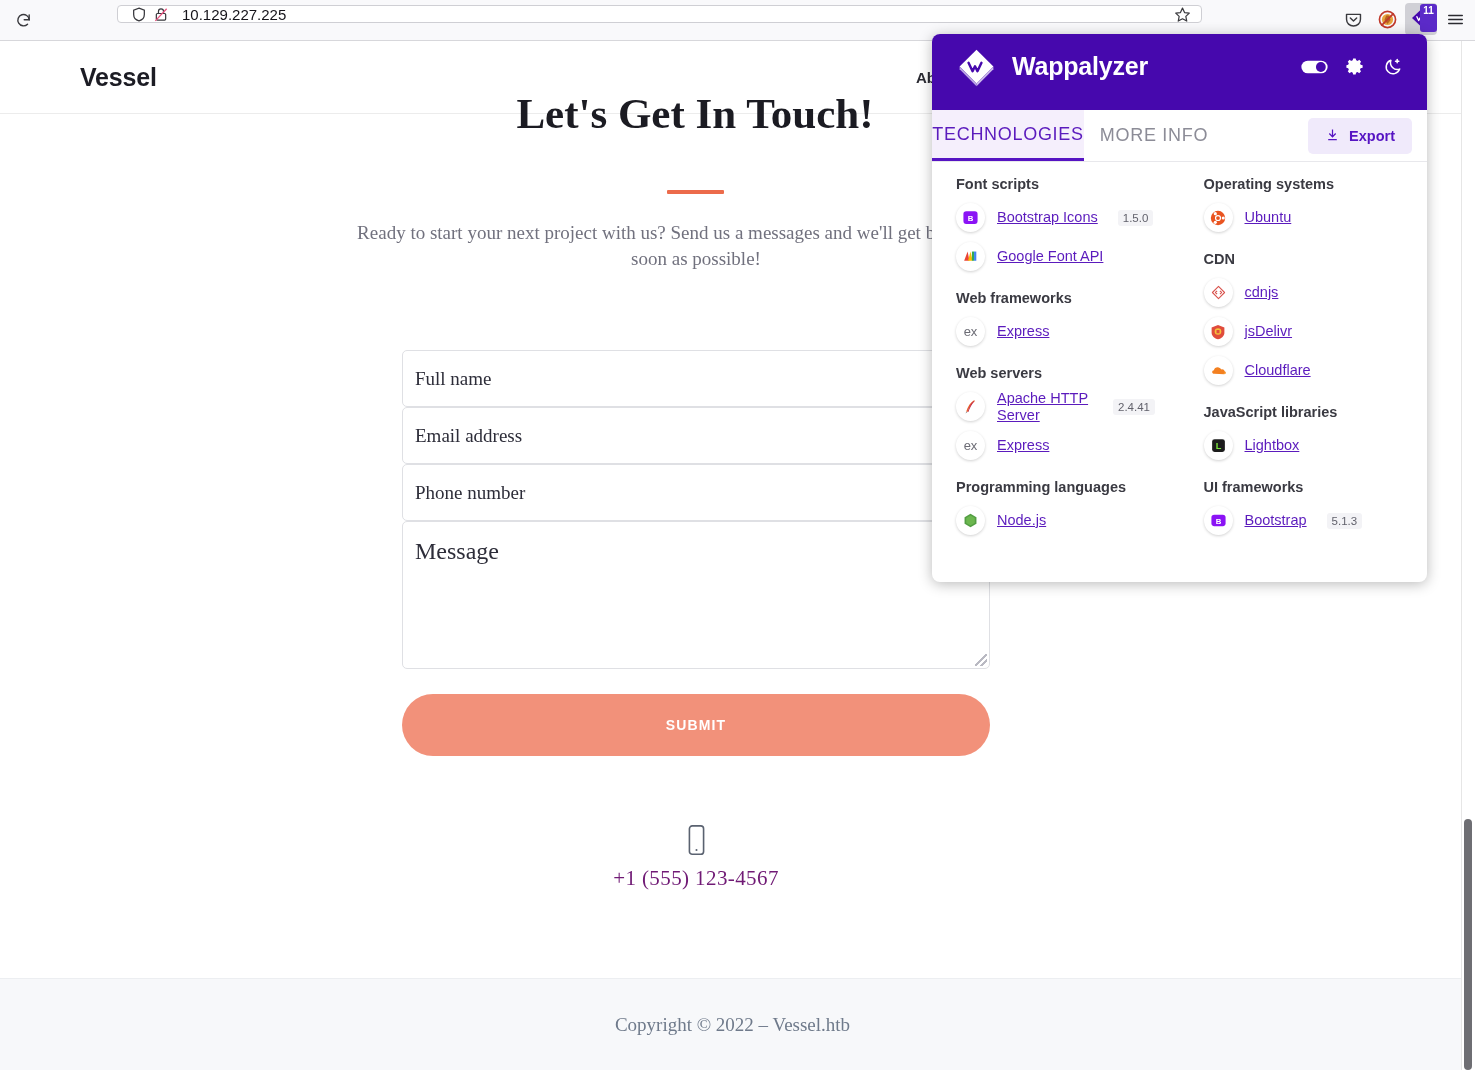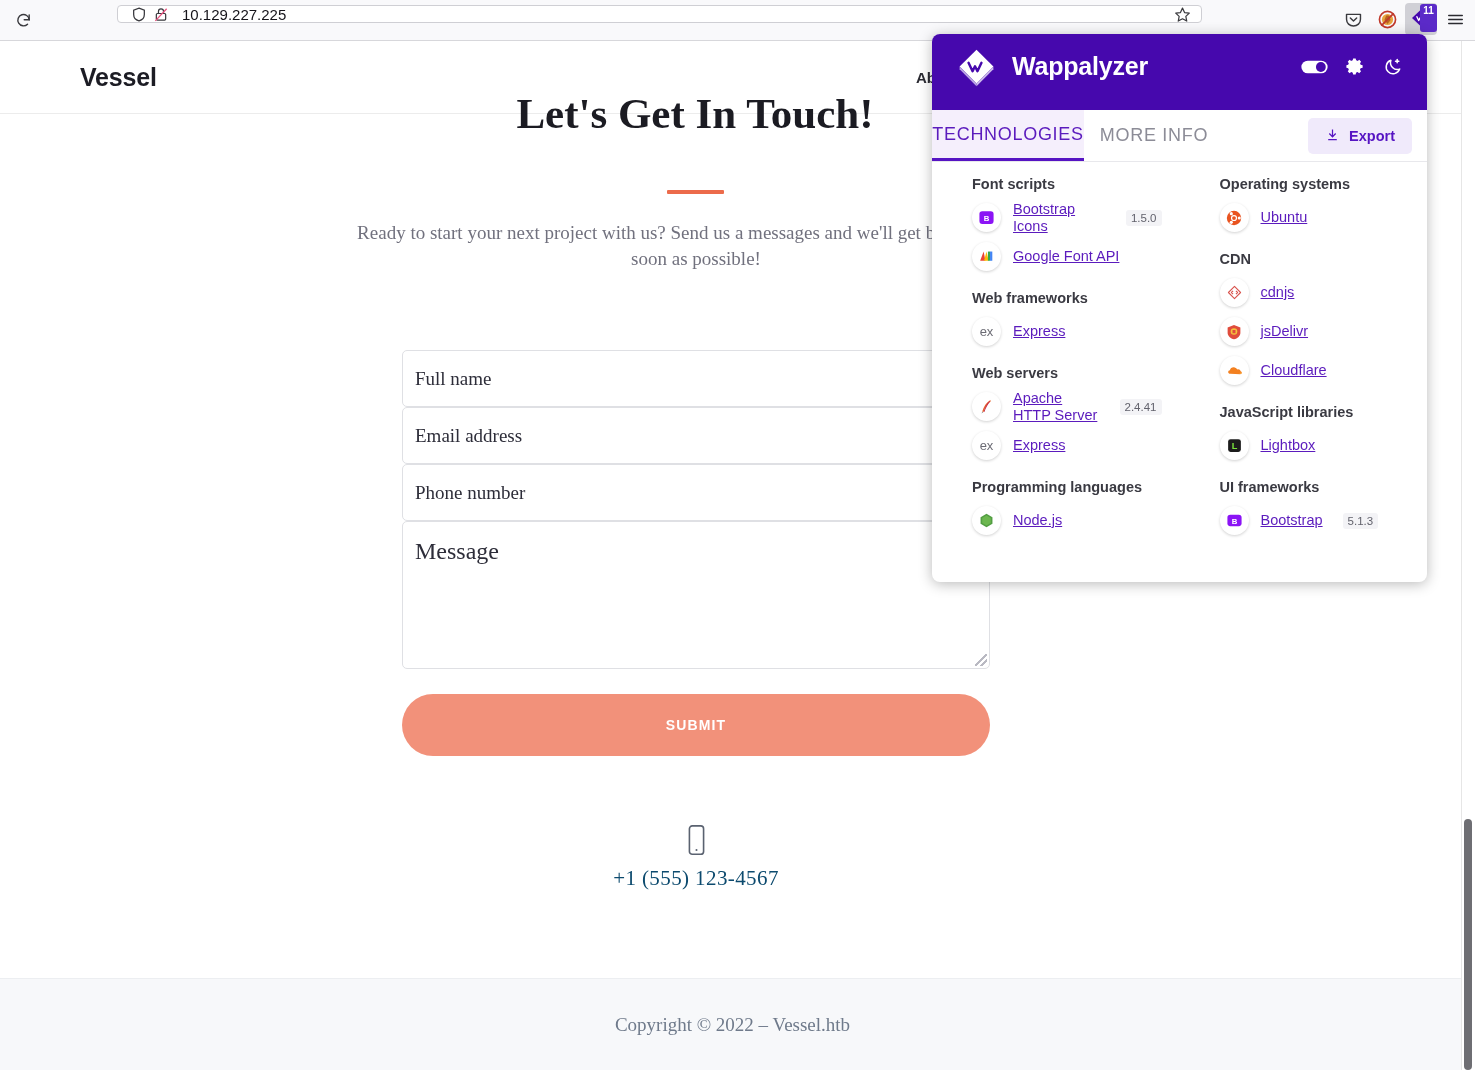--- a/index.html
+++ b/index.html
@@ -186,21 +186,21 @@
 
   #phone-block {
     position: absolute; left: 402px; top: 710px;
     width: 588px;
     text-align: center;
   }
   #phone-icon-wrap { display:flex; justify-content:center; margin-bottom: 8px; }
   #phone-number {
     font-family: "Liberation Serif", serif;
     font-size: 21px;
-    color: #0c4a6e;
+    color: #701a75;
     letter-spacing: 0.4px;
   }
 
   #site-footer {
     position: absolute; left: 0; top: 937px;
     width: 1465px; height: 92px;
     background: #f7f8fa;
     border-top: 1px solid #eceef1;
     display: flex; align-items: center; justify-content: center;
   }
@@ -288,21 +288,21 @@
     font-family: "Liberation Sans", sans-serif;
   }
 
   #wapp-body {
     position: relative;
     height: 420px;
     display: flex;
     padding: 14px 0 0 0;
     overflow: hidden;
   }
-  .wapp-col { width: 247.5px; padding: 0 18px 0 40px; }
+  .wapp-col { width: 247.5px; padding: 0 18px 0 24px; }
   .wapp-col.right { border-left: 0; }
   .cat-title {
     font-size: 14.5px;
     font-weight: bold;
     color: #3a3a42;
     margin: 14px 0 6px 0;
     font-family: "Liberation Sans", sans-serif;
   }
   .cat-title.first { margin-top: 0; }
   .tech-row {

